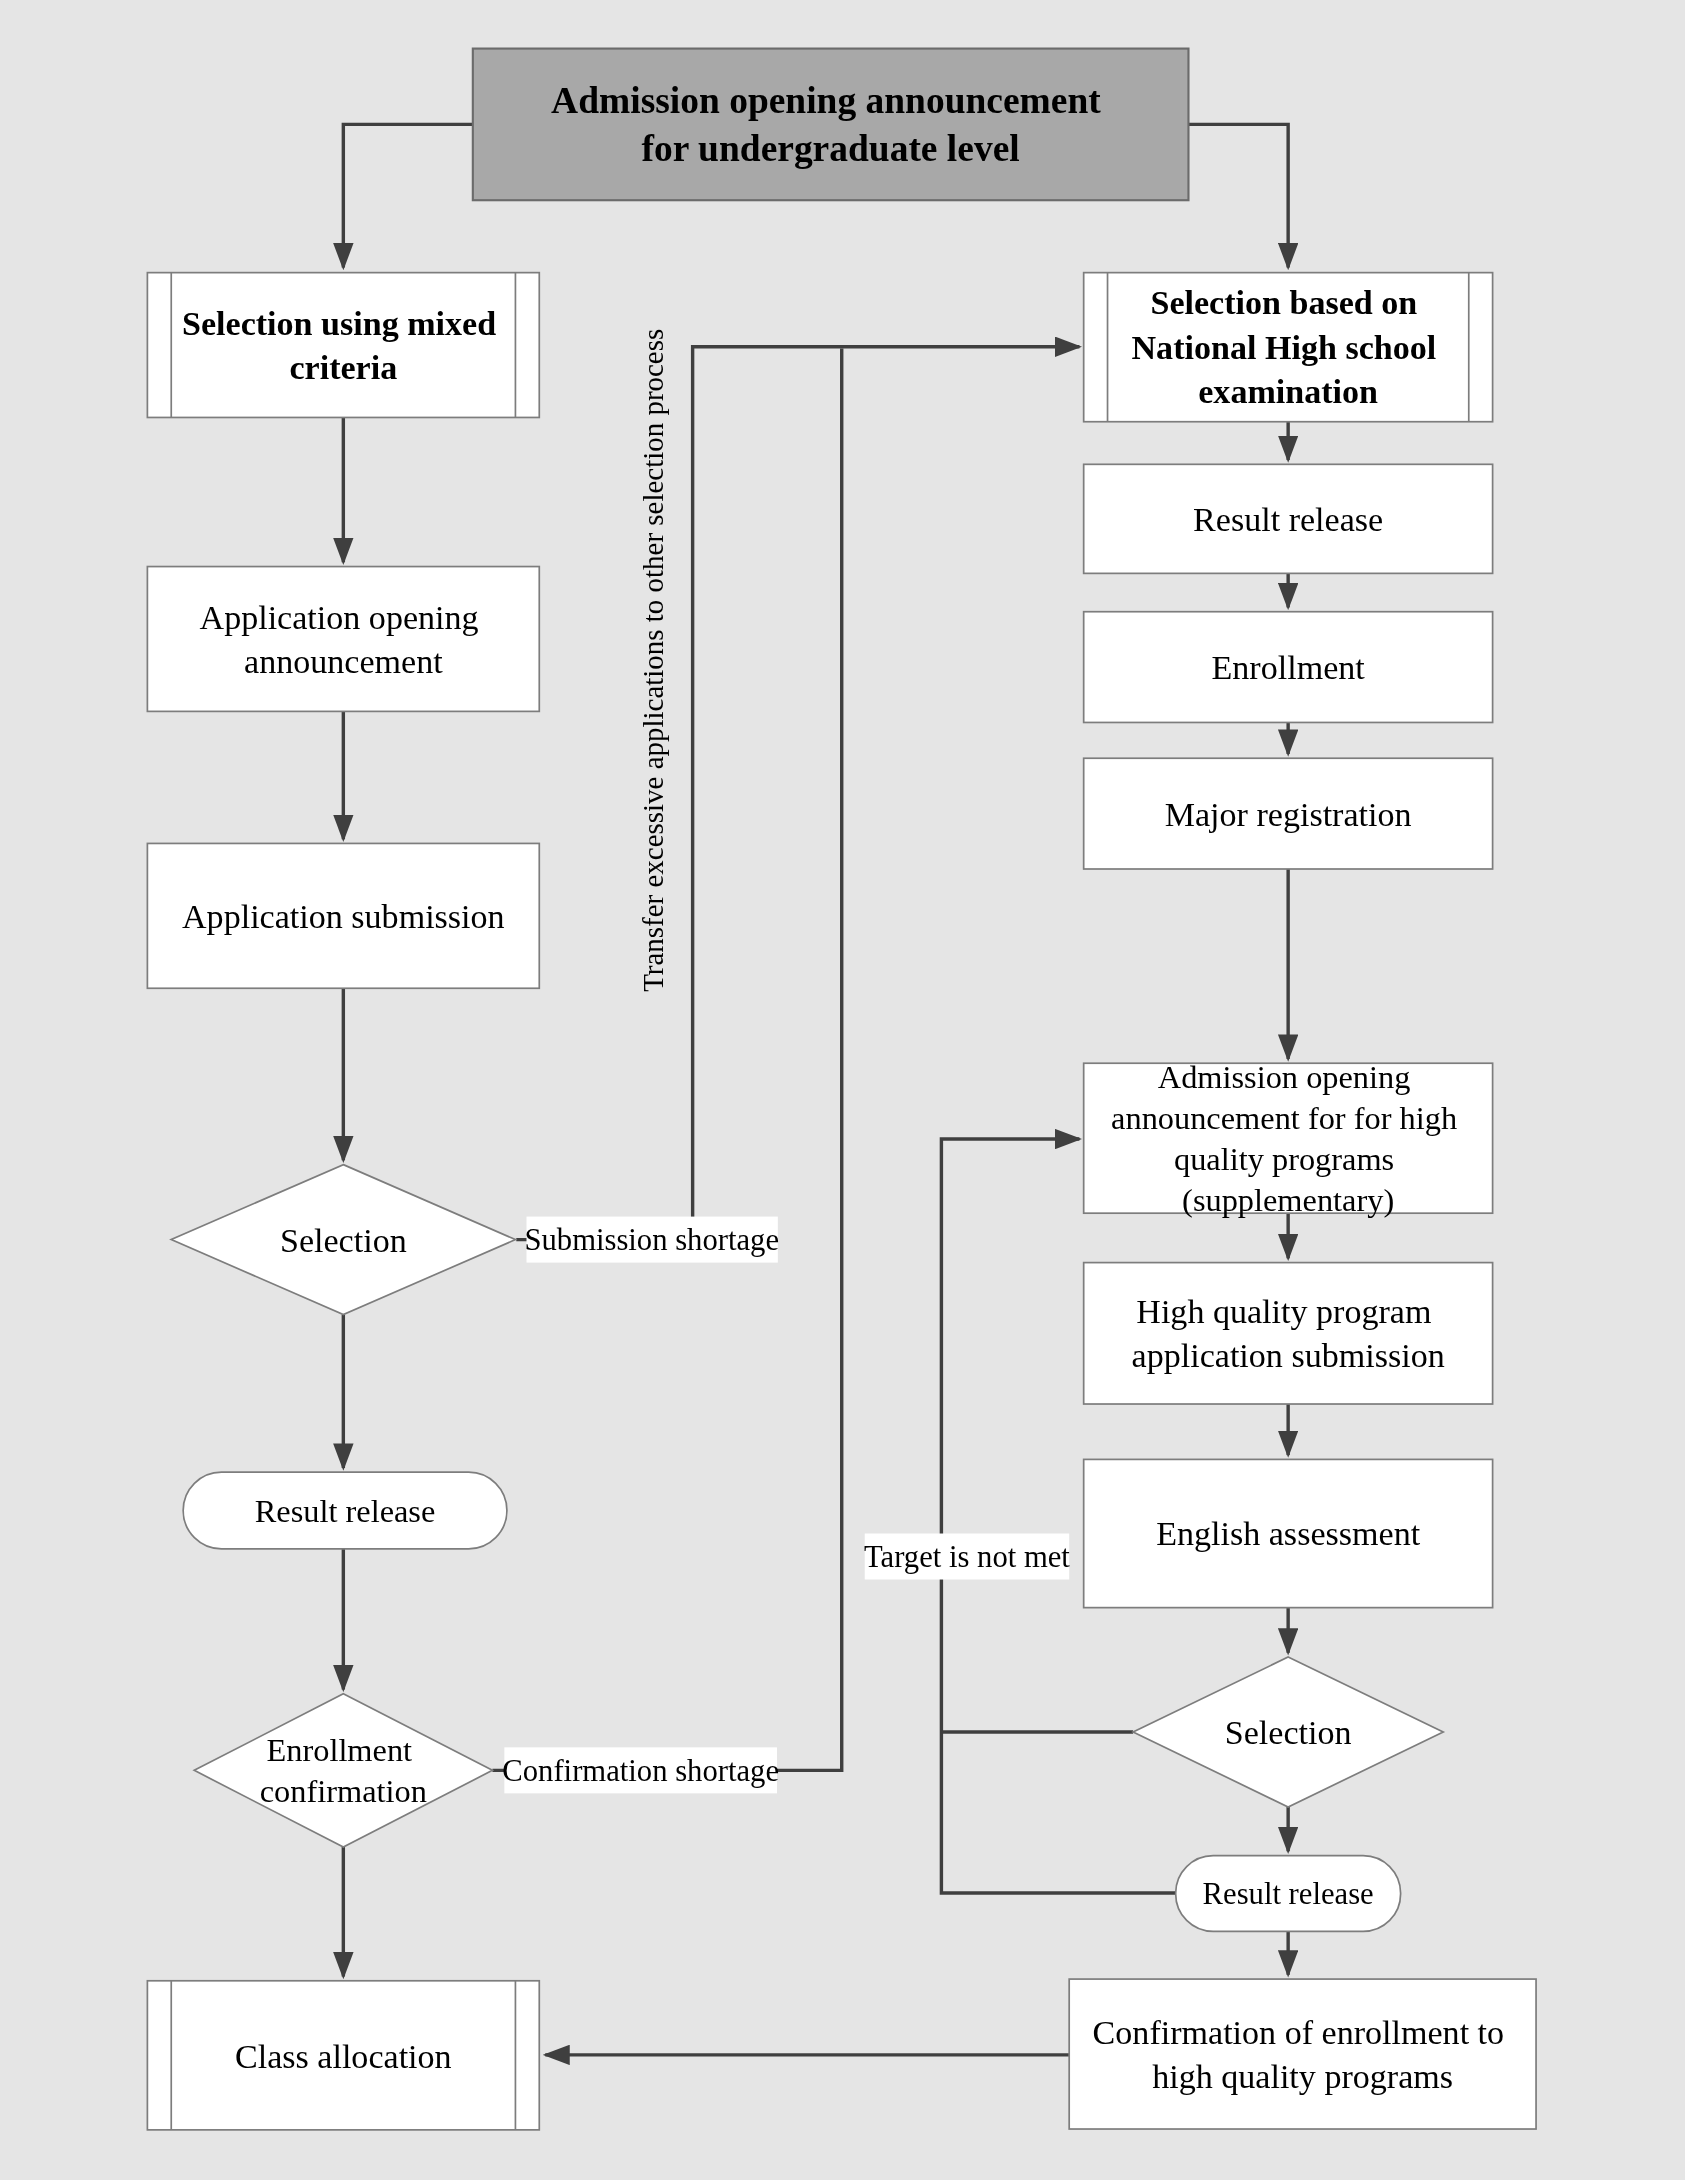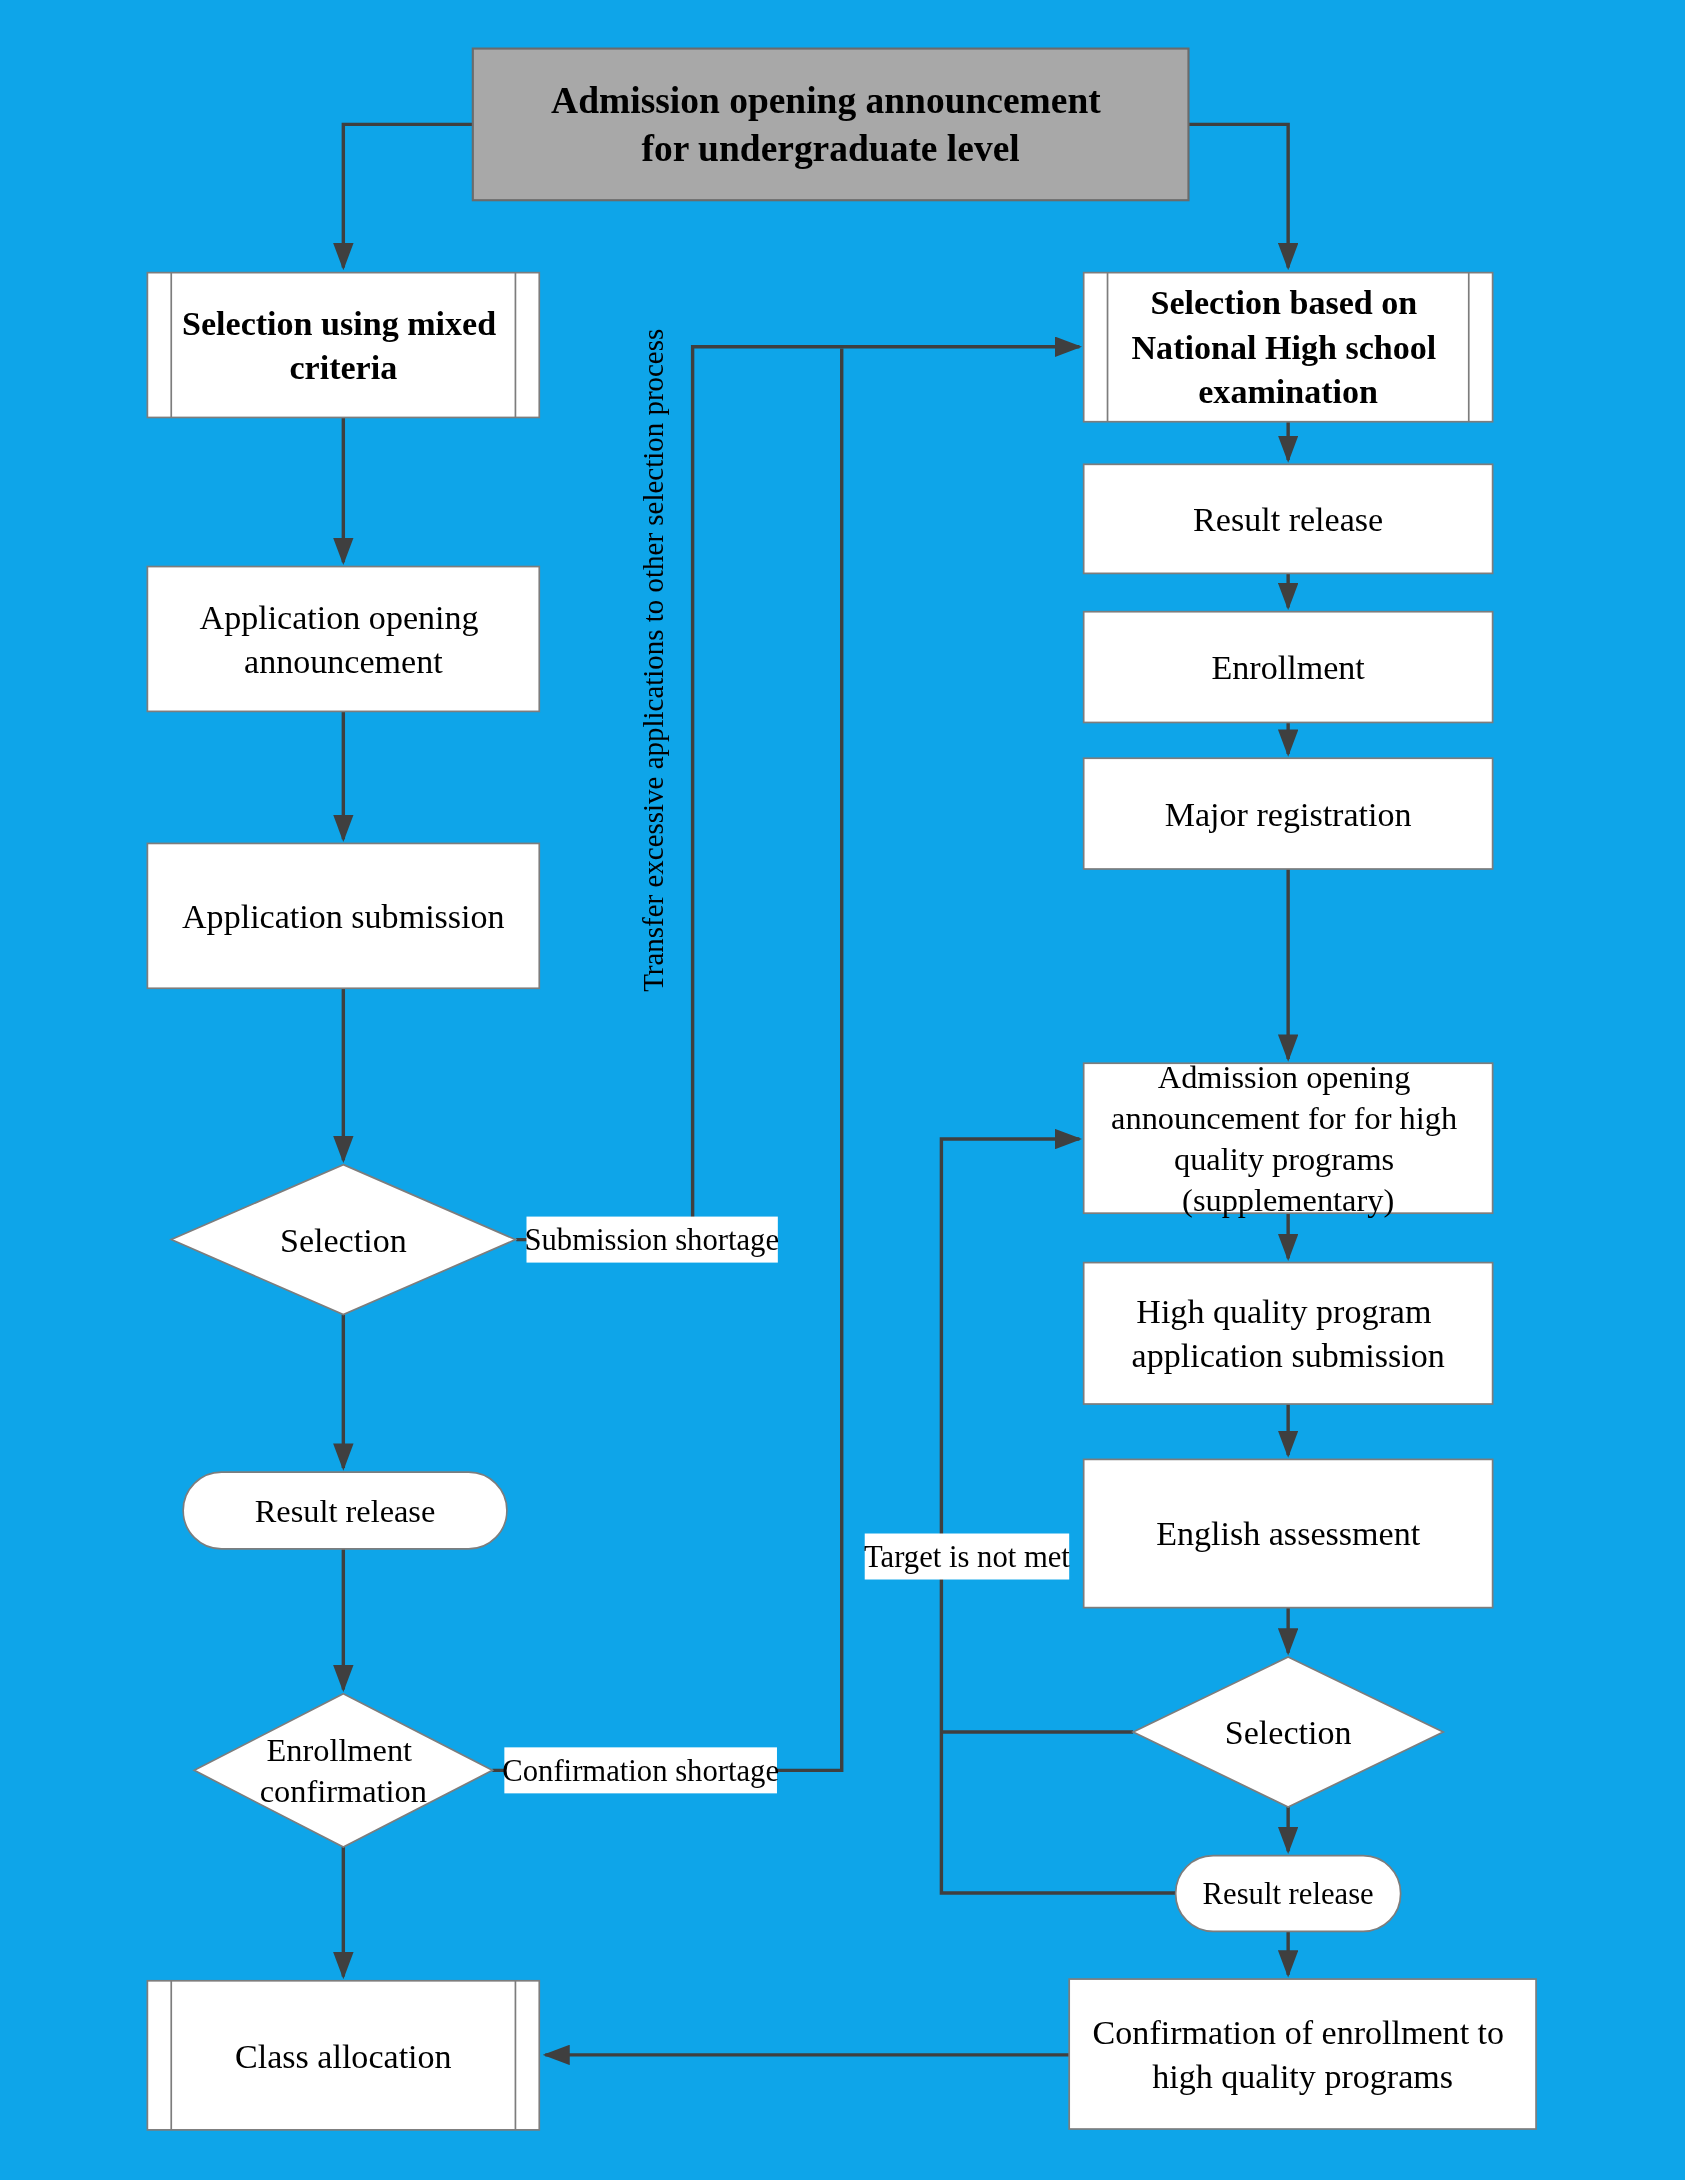--- a/index.html
+++ b/index.html
@@ -1,16 +1,16 @@
 <!DOCTYPE html>
 <html style="font-size:13.6px"><head>
 <meta charset="utf-8">
 <style>
   html,body{margin:0;padding:0;background:#ffffff;}
-  .page{width:1686px;height:2181px;background:#0ea5e9;position:relative;}
+  .page{width:1686px;height:2181px;background:#e5e5e5;position:relative;}
   svg{display:block;}
   .box{fill:#ffffff;stroke:#7d7d7d;stroke-width:2;}
   .ppbar{stroke:#7d7d7d;stroke-width:2;}
   .titlebox{stroke:#6b6b6b;stroke-width:2.5;}
   .flow{fill:none;stroke:#3f3f3f;stroke-width:4;}
   .labelbg{fill:#ffffff;}
   .nt{font-family:"Liberation Serif","DejaVu Serif",serif;fill:#000000;font-size:40px;text-anchor:middle;}
   .bold{font-weight:bold;}
   .fs44{font-size:44px;}
   .fs38{font-size:38px;}

